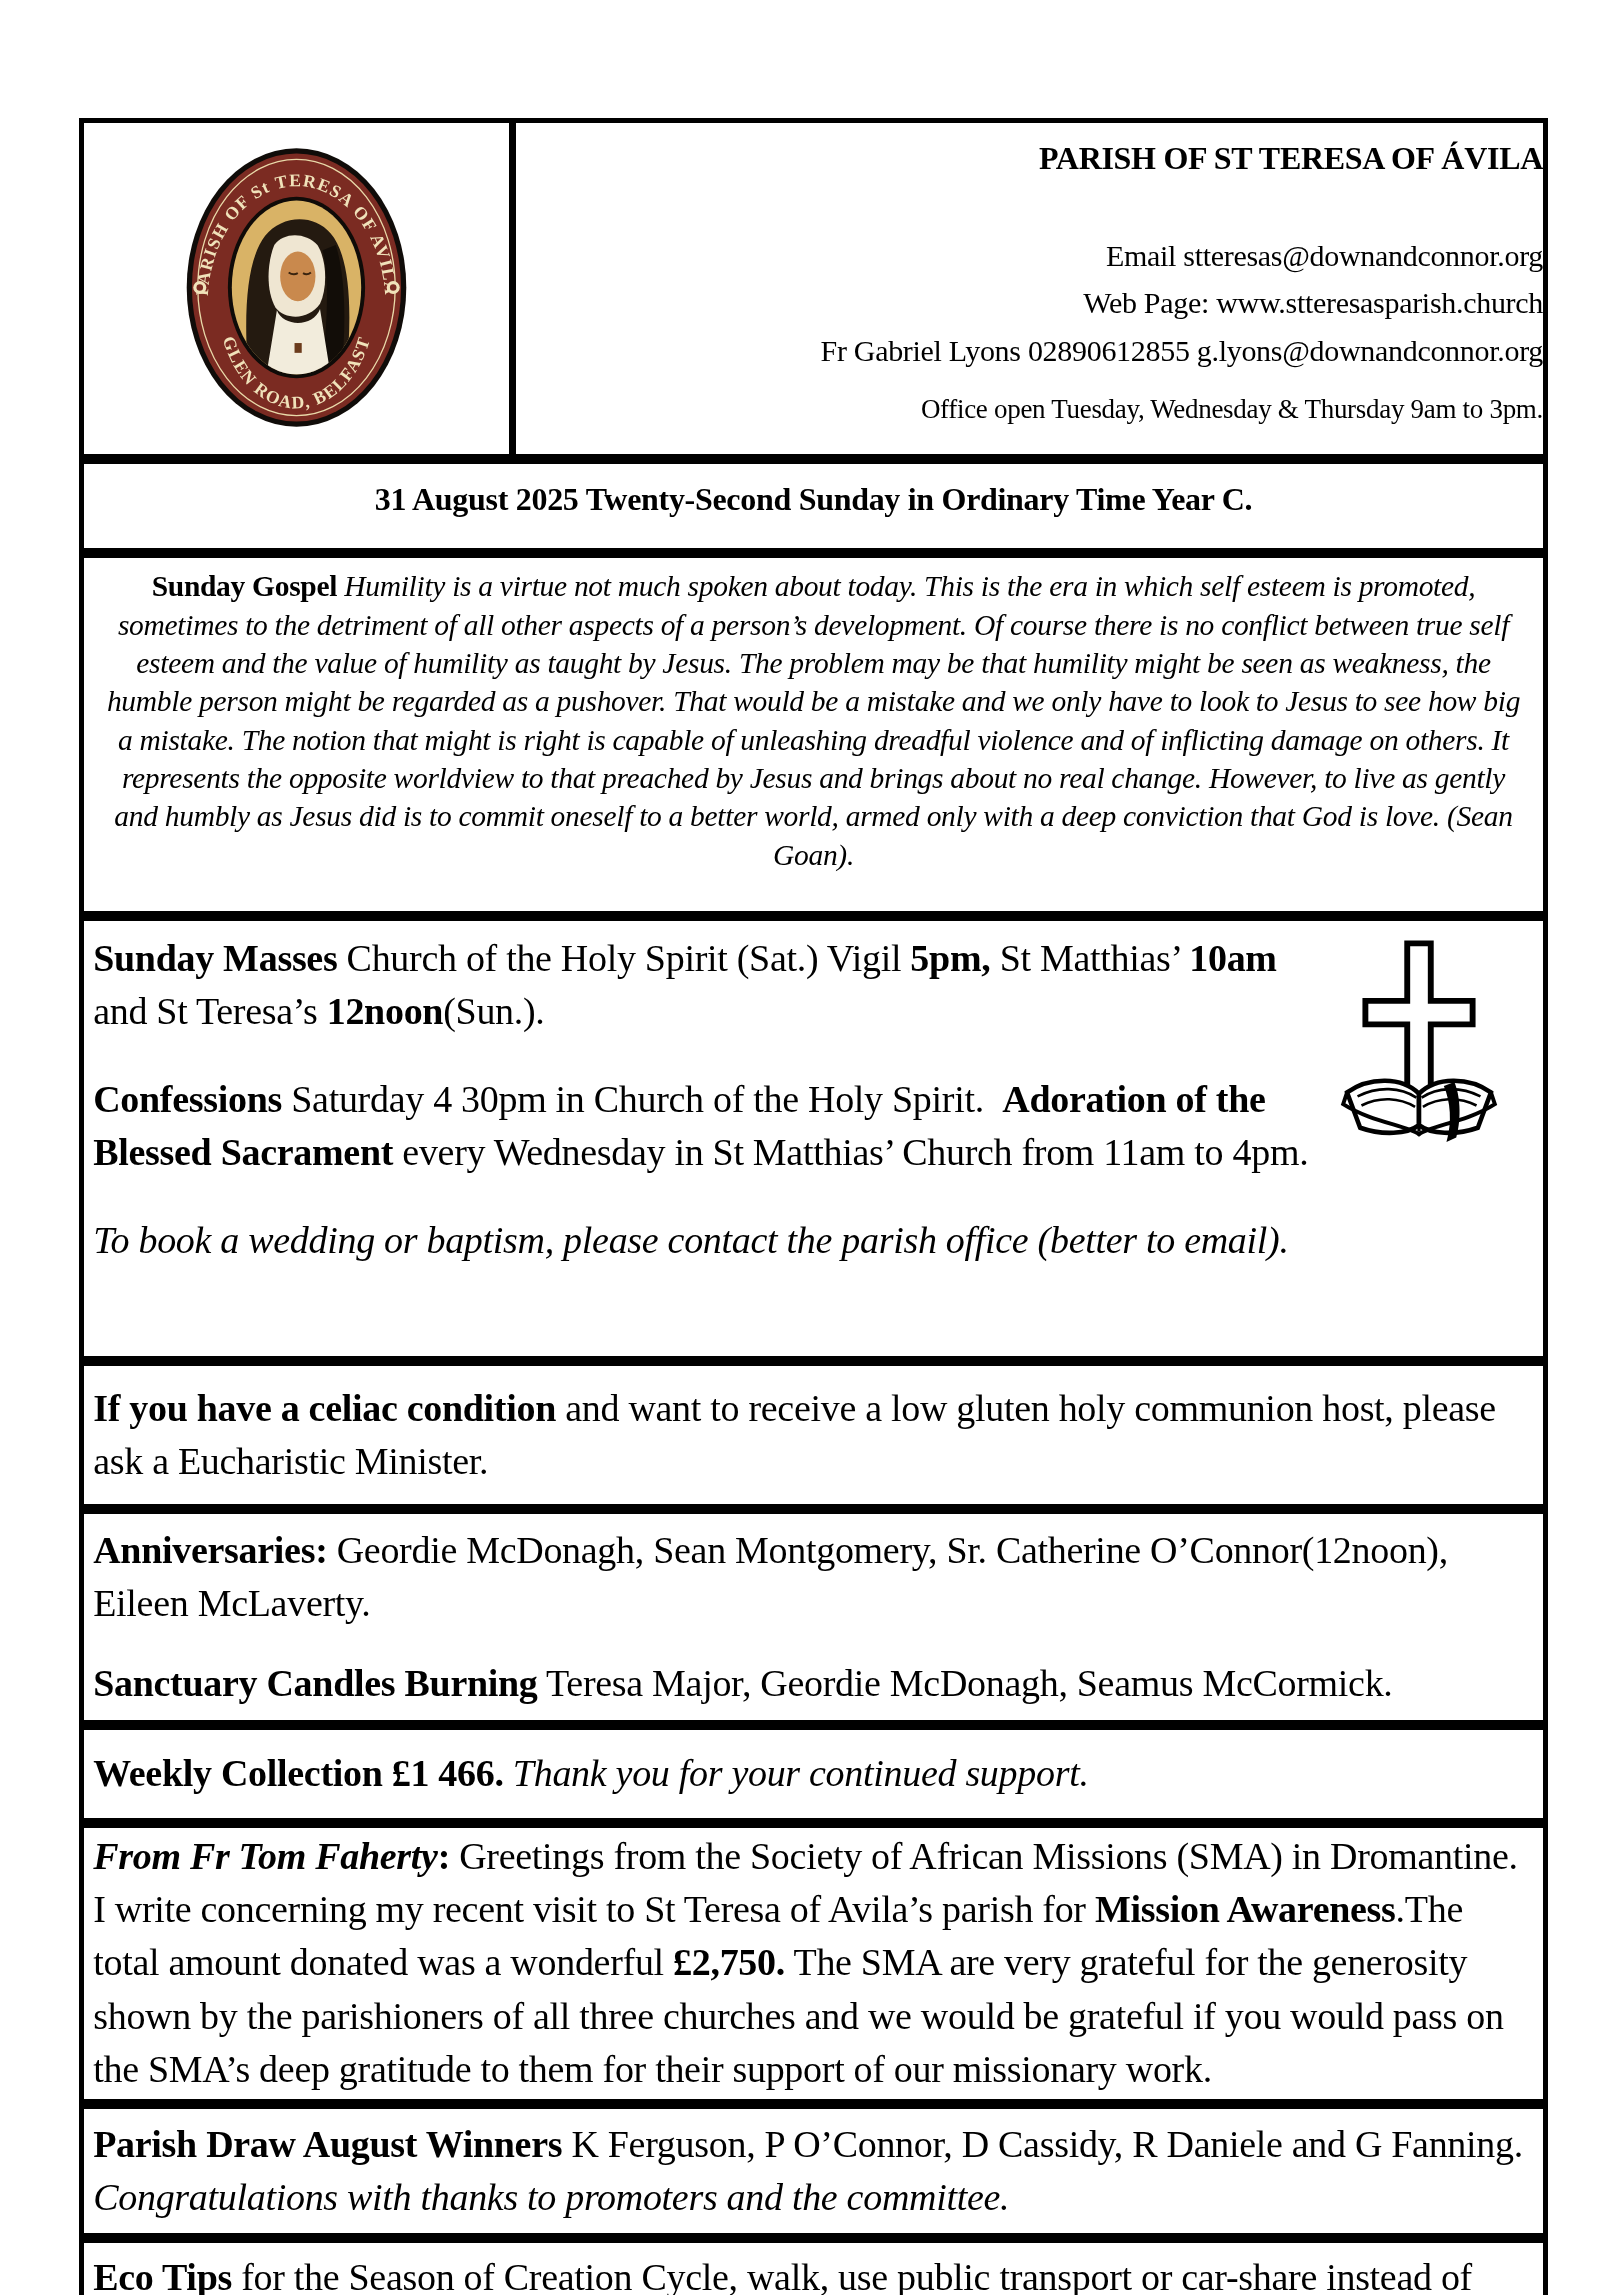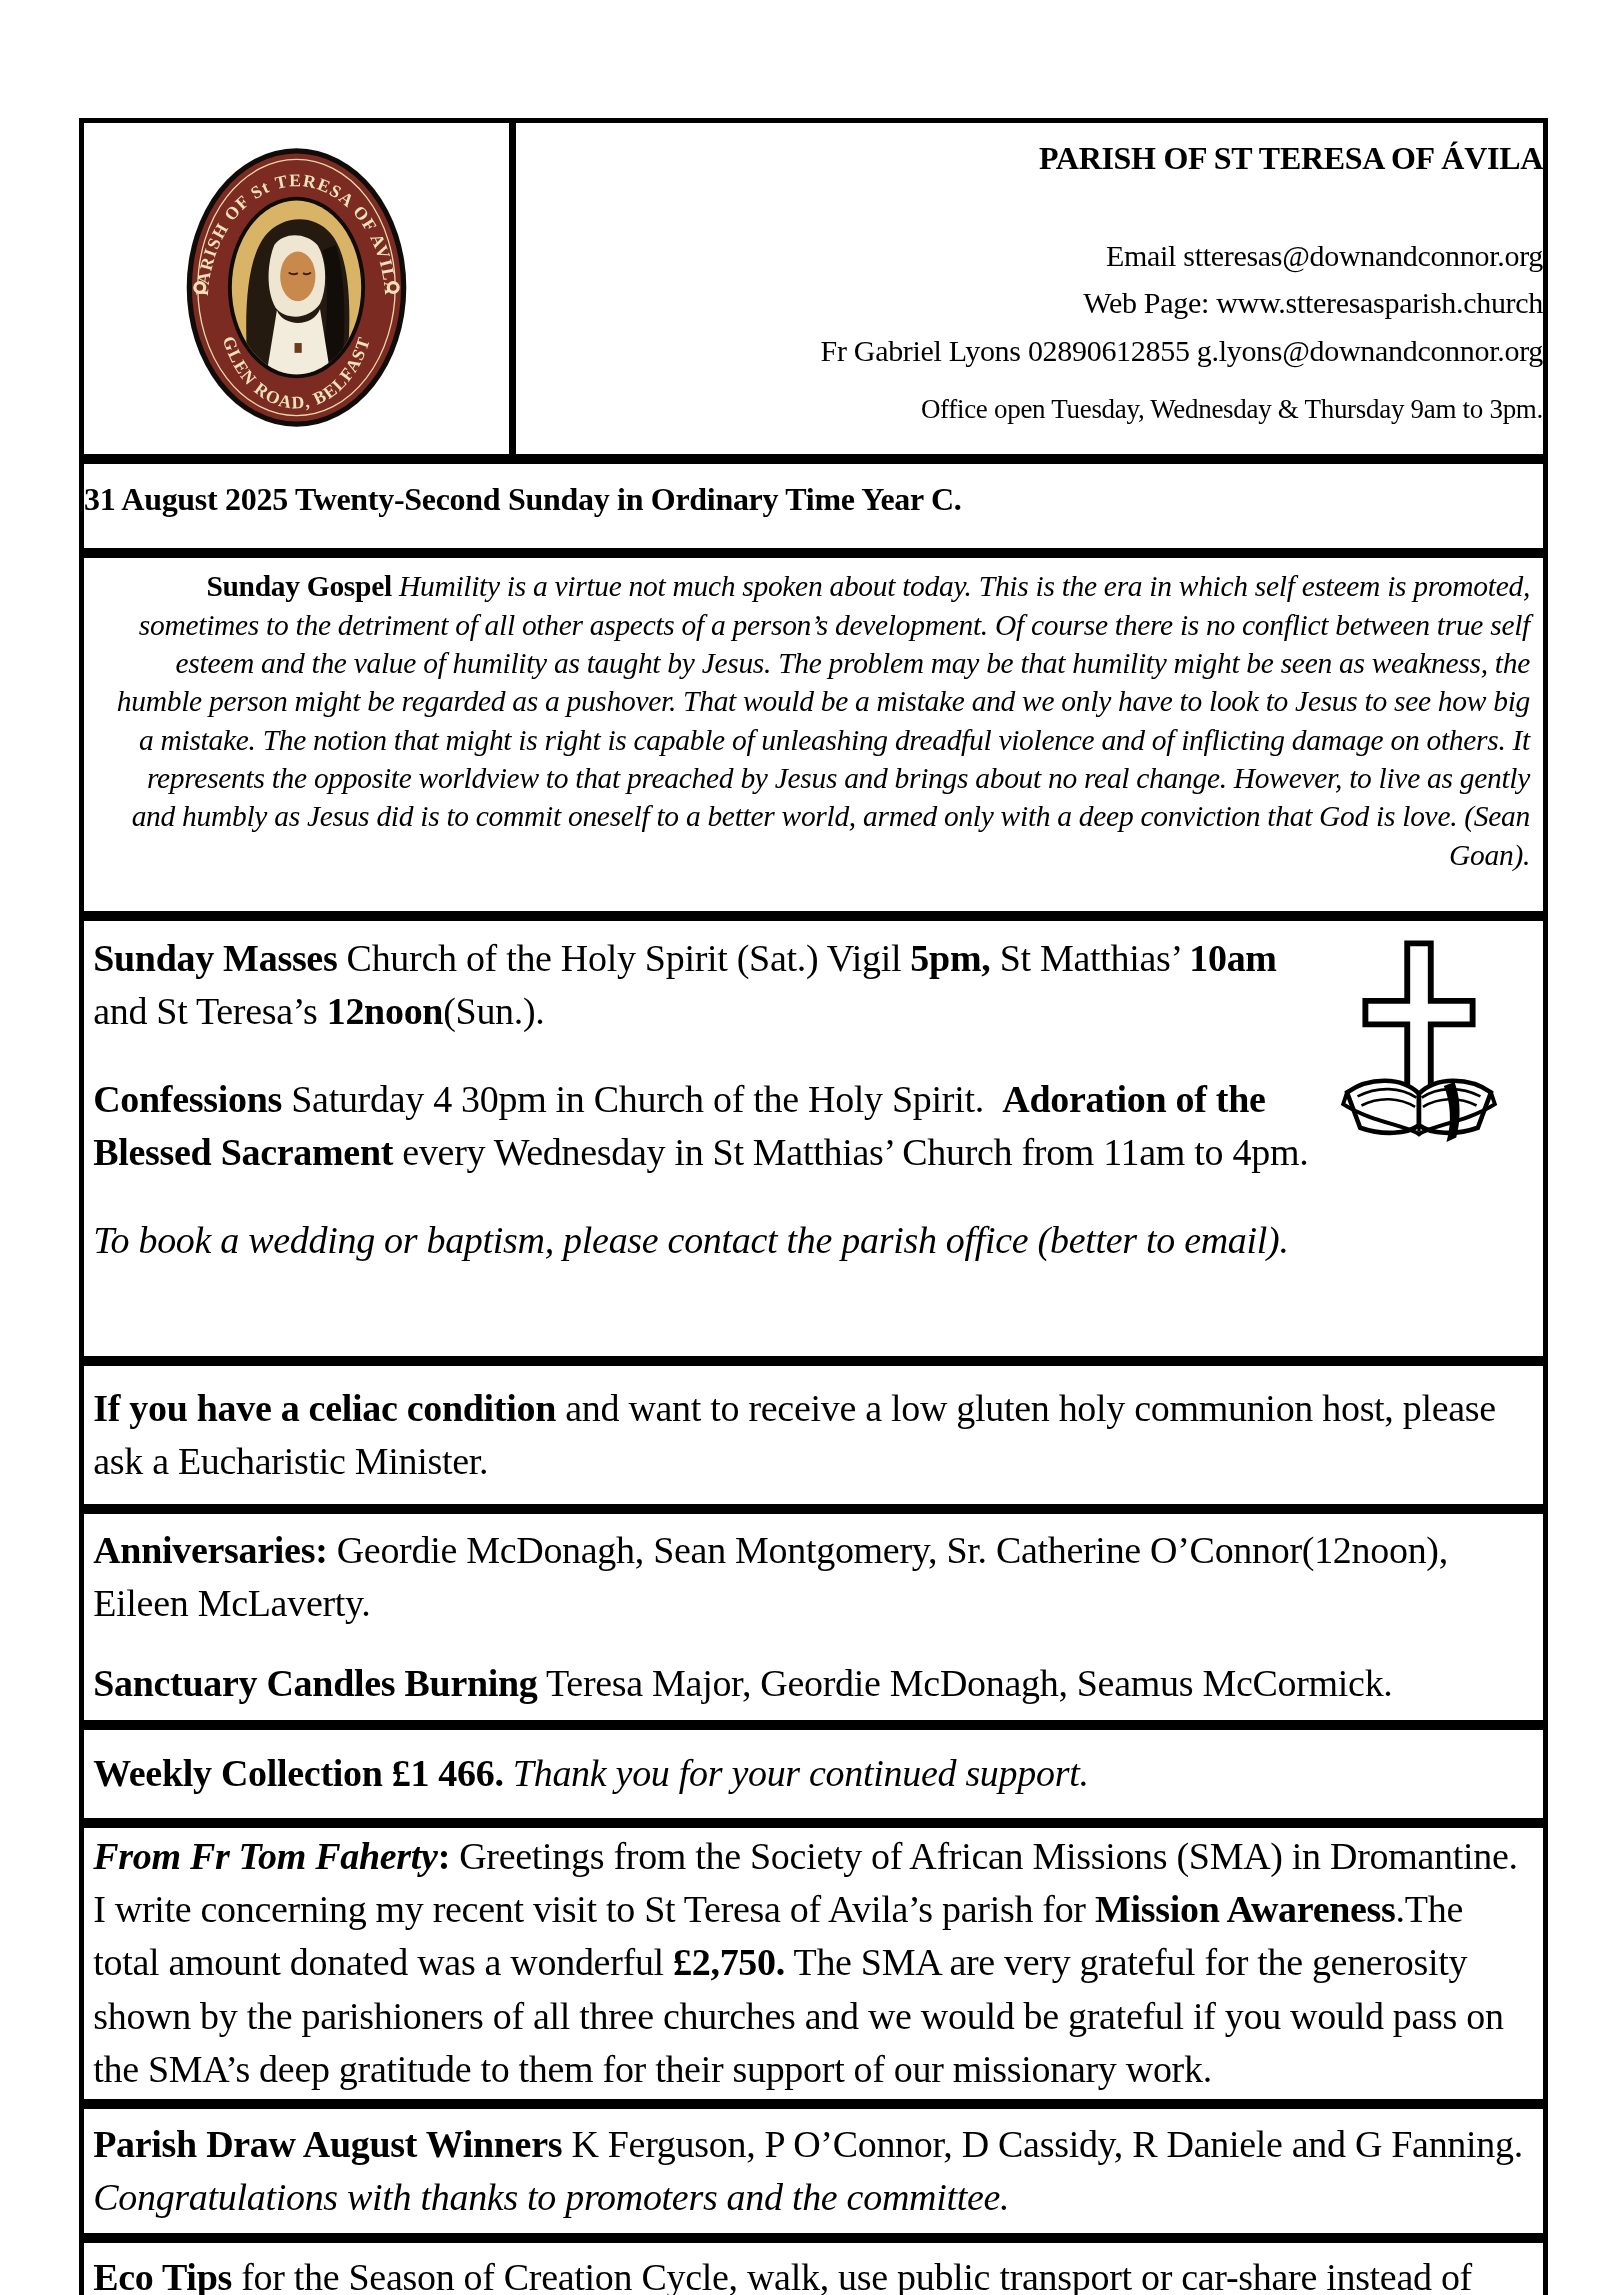--- a/index.html
+++ b/index.html
@@ -15,25 +15,25 @@
   .header{min-height:341px;display:flex;}
   .hdr-left{width:432px;border-right:7.2px solid #000;box-sizing:border-box;
             display:flex;align-items:flex-start;justify-content:center;}
   .hdr-left svg{margin-top:23.6px;}
   .hdr-right{flex:1;text-align:right;}
   .hdr-title{margin-top:17px;font-size:32px;font-weight:bold;letter-spacing:-0.3px;}
   .hdr-contact{margin-top:55px;font-size:30px;line-height:1.58;letter-spacing:-0.3px;}
   .hdr-office{margin-top:19.6px;font-size:27px;letter-spacing:-0.3px;}
 
   
-  .banner{min-height:94px;}
+  .banner{min-height:94px;text-align:center;}
   .banner div{padding-top:17px;font-size:32px;font-weight:bold;letter-spacing:-0.3px;}
 
   
-  .gospel{min-height:363px;padding:9.2px 13px;text-align:right;}
+  .gospel{min-height:363px;padding:9.2px 13px;text-align:center;}
   .gospel p{margin:0;font-size:29.5px;line-height:1.3;letter-spacing:-0.3px;}
 
   
   .masses{min-height:445px;padding:10.5px 9.2px 0 9.2px;}
   .masses p{margin:0 0 35px 0;}
   .masses .last{margin-bottom:0;}
   .float-icon{float:right;width:170px;height:216px;margin:6.5px 30px 6.5px 19.6px;}
 
   
   .celiac{min-height:122px;padding:15.7px 9.2px;}

